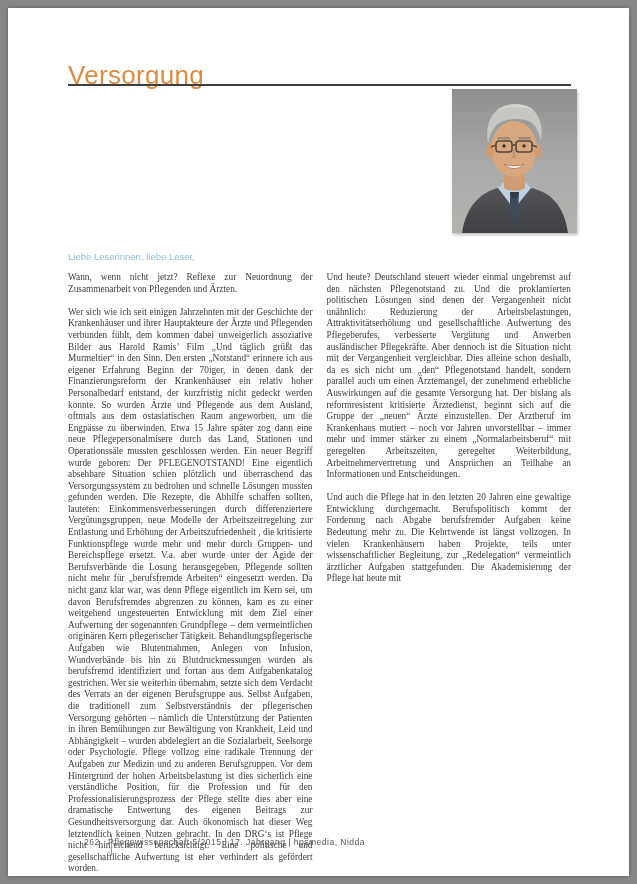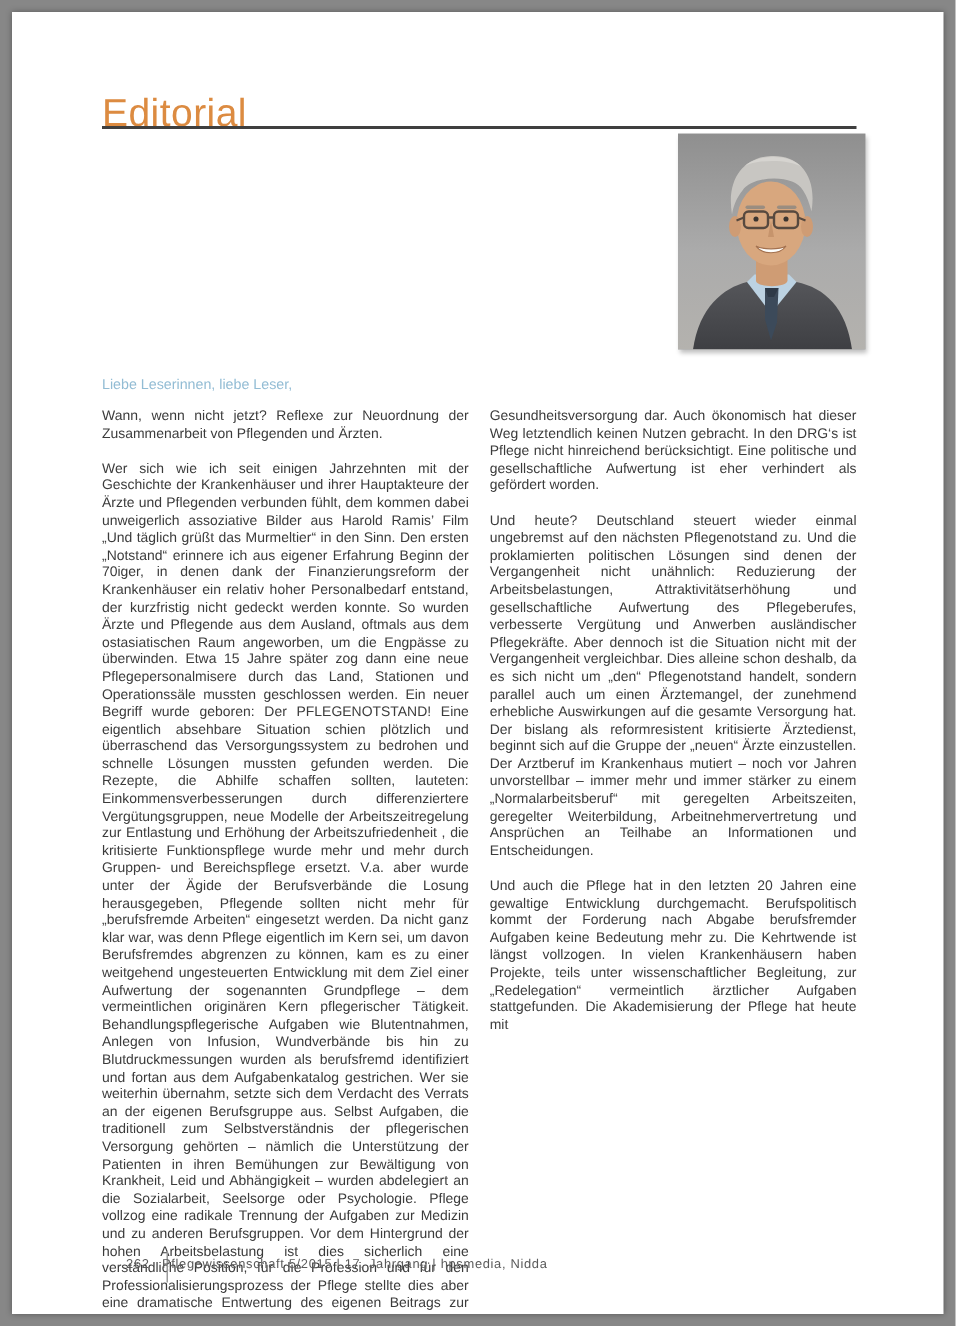--- a/index.html
+++ b/index.html
@@ -45,20 +45,21 @@
     position:absolute;left:60px;top:264px;
     width:503px;height:604px;
     column-count:2;
     column-gap:14px;
     column-fill:auto;
     font-size:9.3px;
     line-height:11.6px;
     color:#3b3b3b;
     text-align:justify;
     hyphens:auto;
+    font-family:Liberation Serif, serif;
     -webkit-hyphens:auto;
   }
   .body-text p{margin:0 0 11.6px 0;}
   .footer{
     position:absolute;left:60px;top:826px;
     width:503px;height:22px;
     font-size:8.6px;
     color:#5a5a5a;
   }
   .footer .page-num{
@@ -73,21 +74,21 @@
   .footer .journal{
     position:absolute;left:40px;top:3px;
     letter-spacing:.45px;
   }
 </style>
 </head>
 <body>
 
 <div class="page">
 
-  <h1 class="title">Editorial</h1>
+  <h1 class="title">Versorgung</h1>
   <div class="title-rule"></div>
 
   <div class="photo">
     <svg width="125" height="144" viewBox="0 0 125 144">
       <defs>
         <linearGradient id="bg" x1="0" y1="0" x2="0" y2="1">
           <stop offset="0" stop-color="#8f8f8f"></stop>
           <stop offset="0.55" stop-color="#ababab"></stop>
           <stop offset="1" stop-color="#b4b2ae"></stop>
         </linearGradient>

